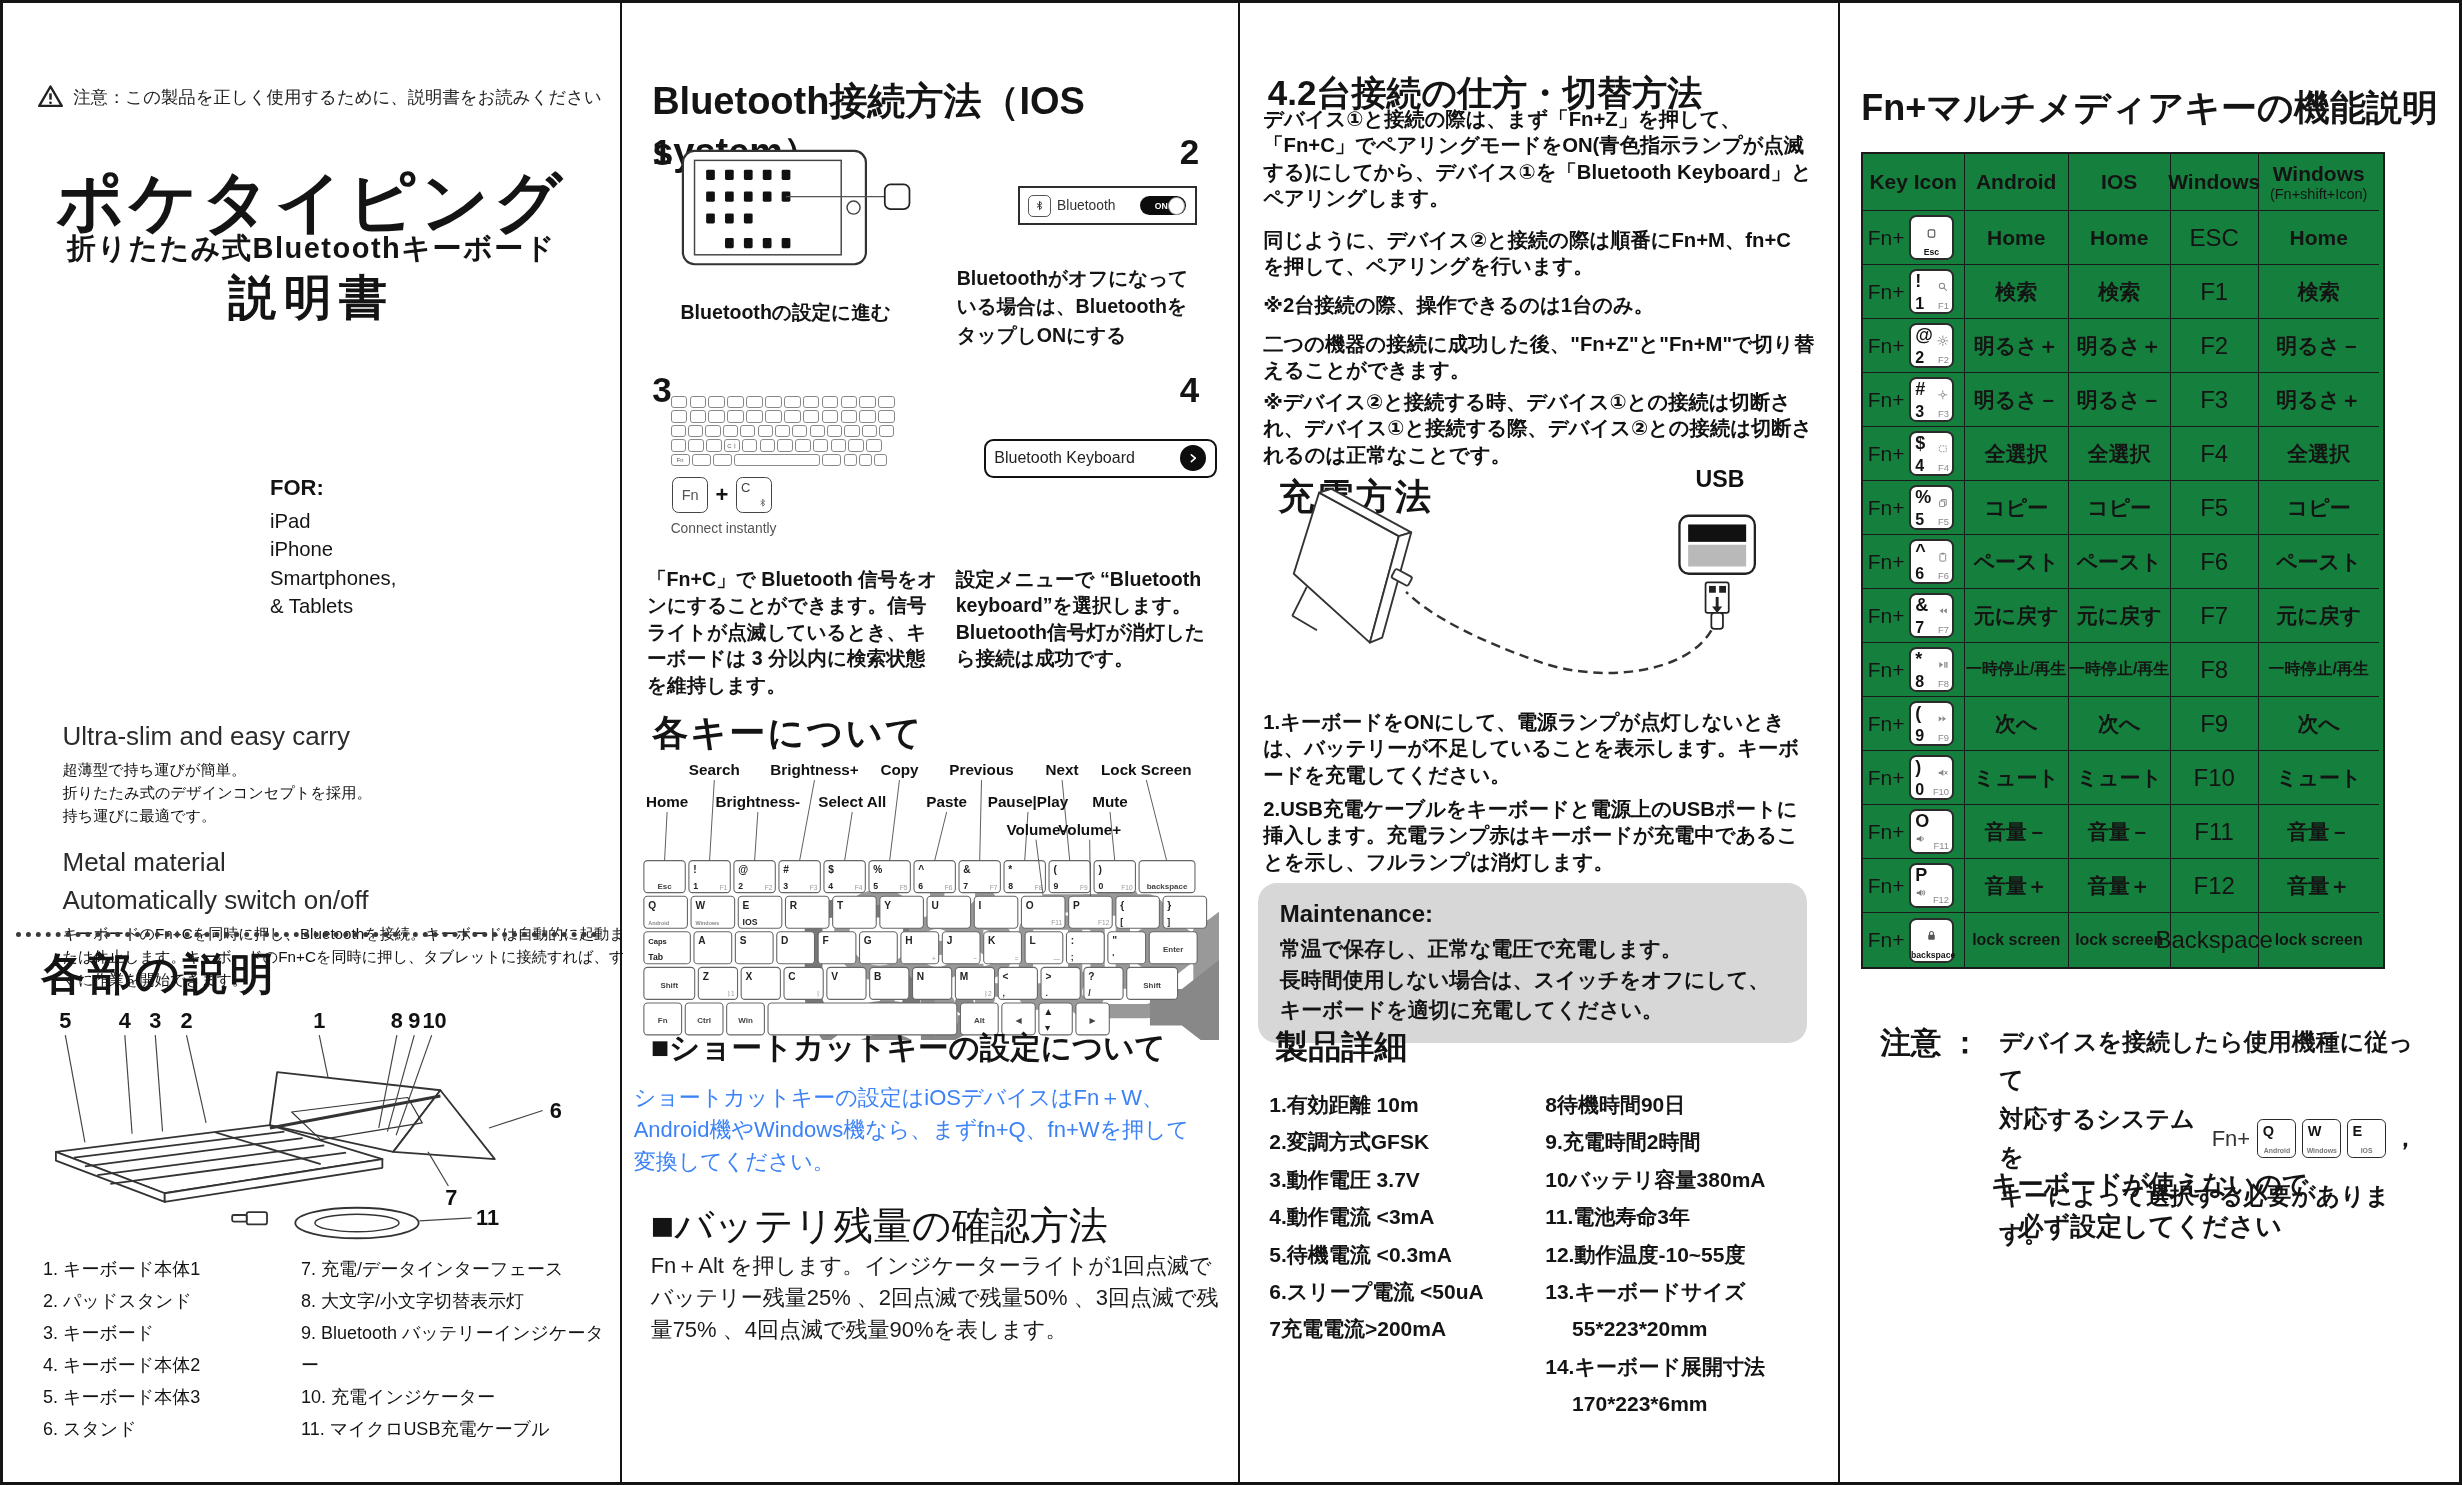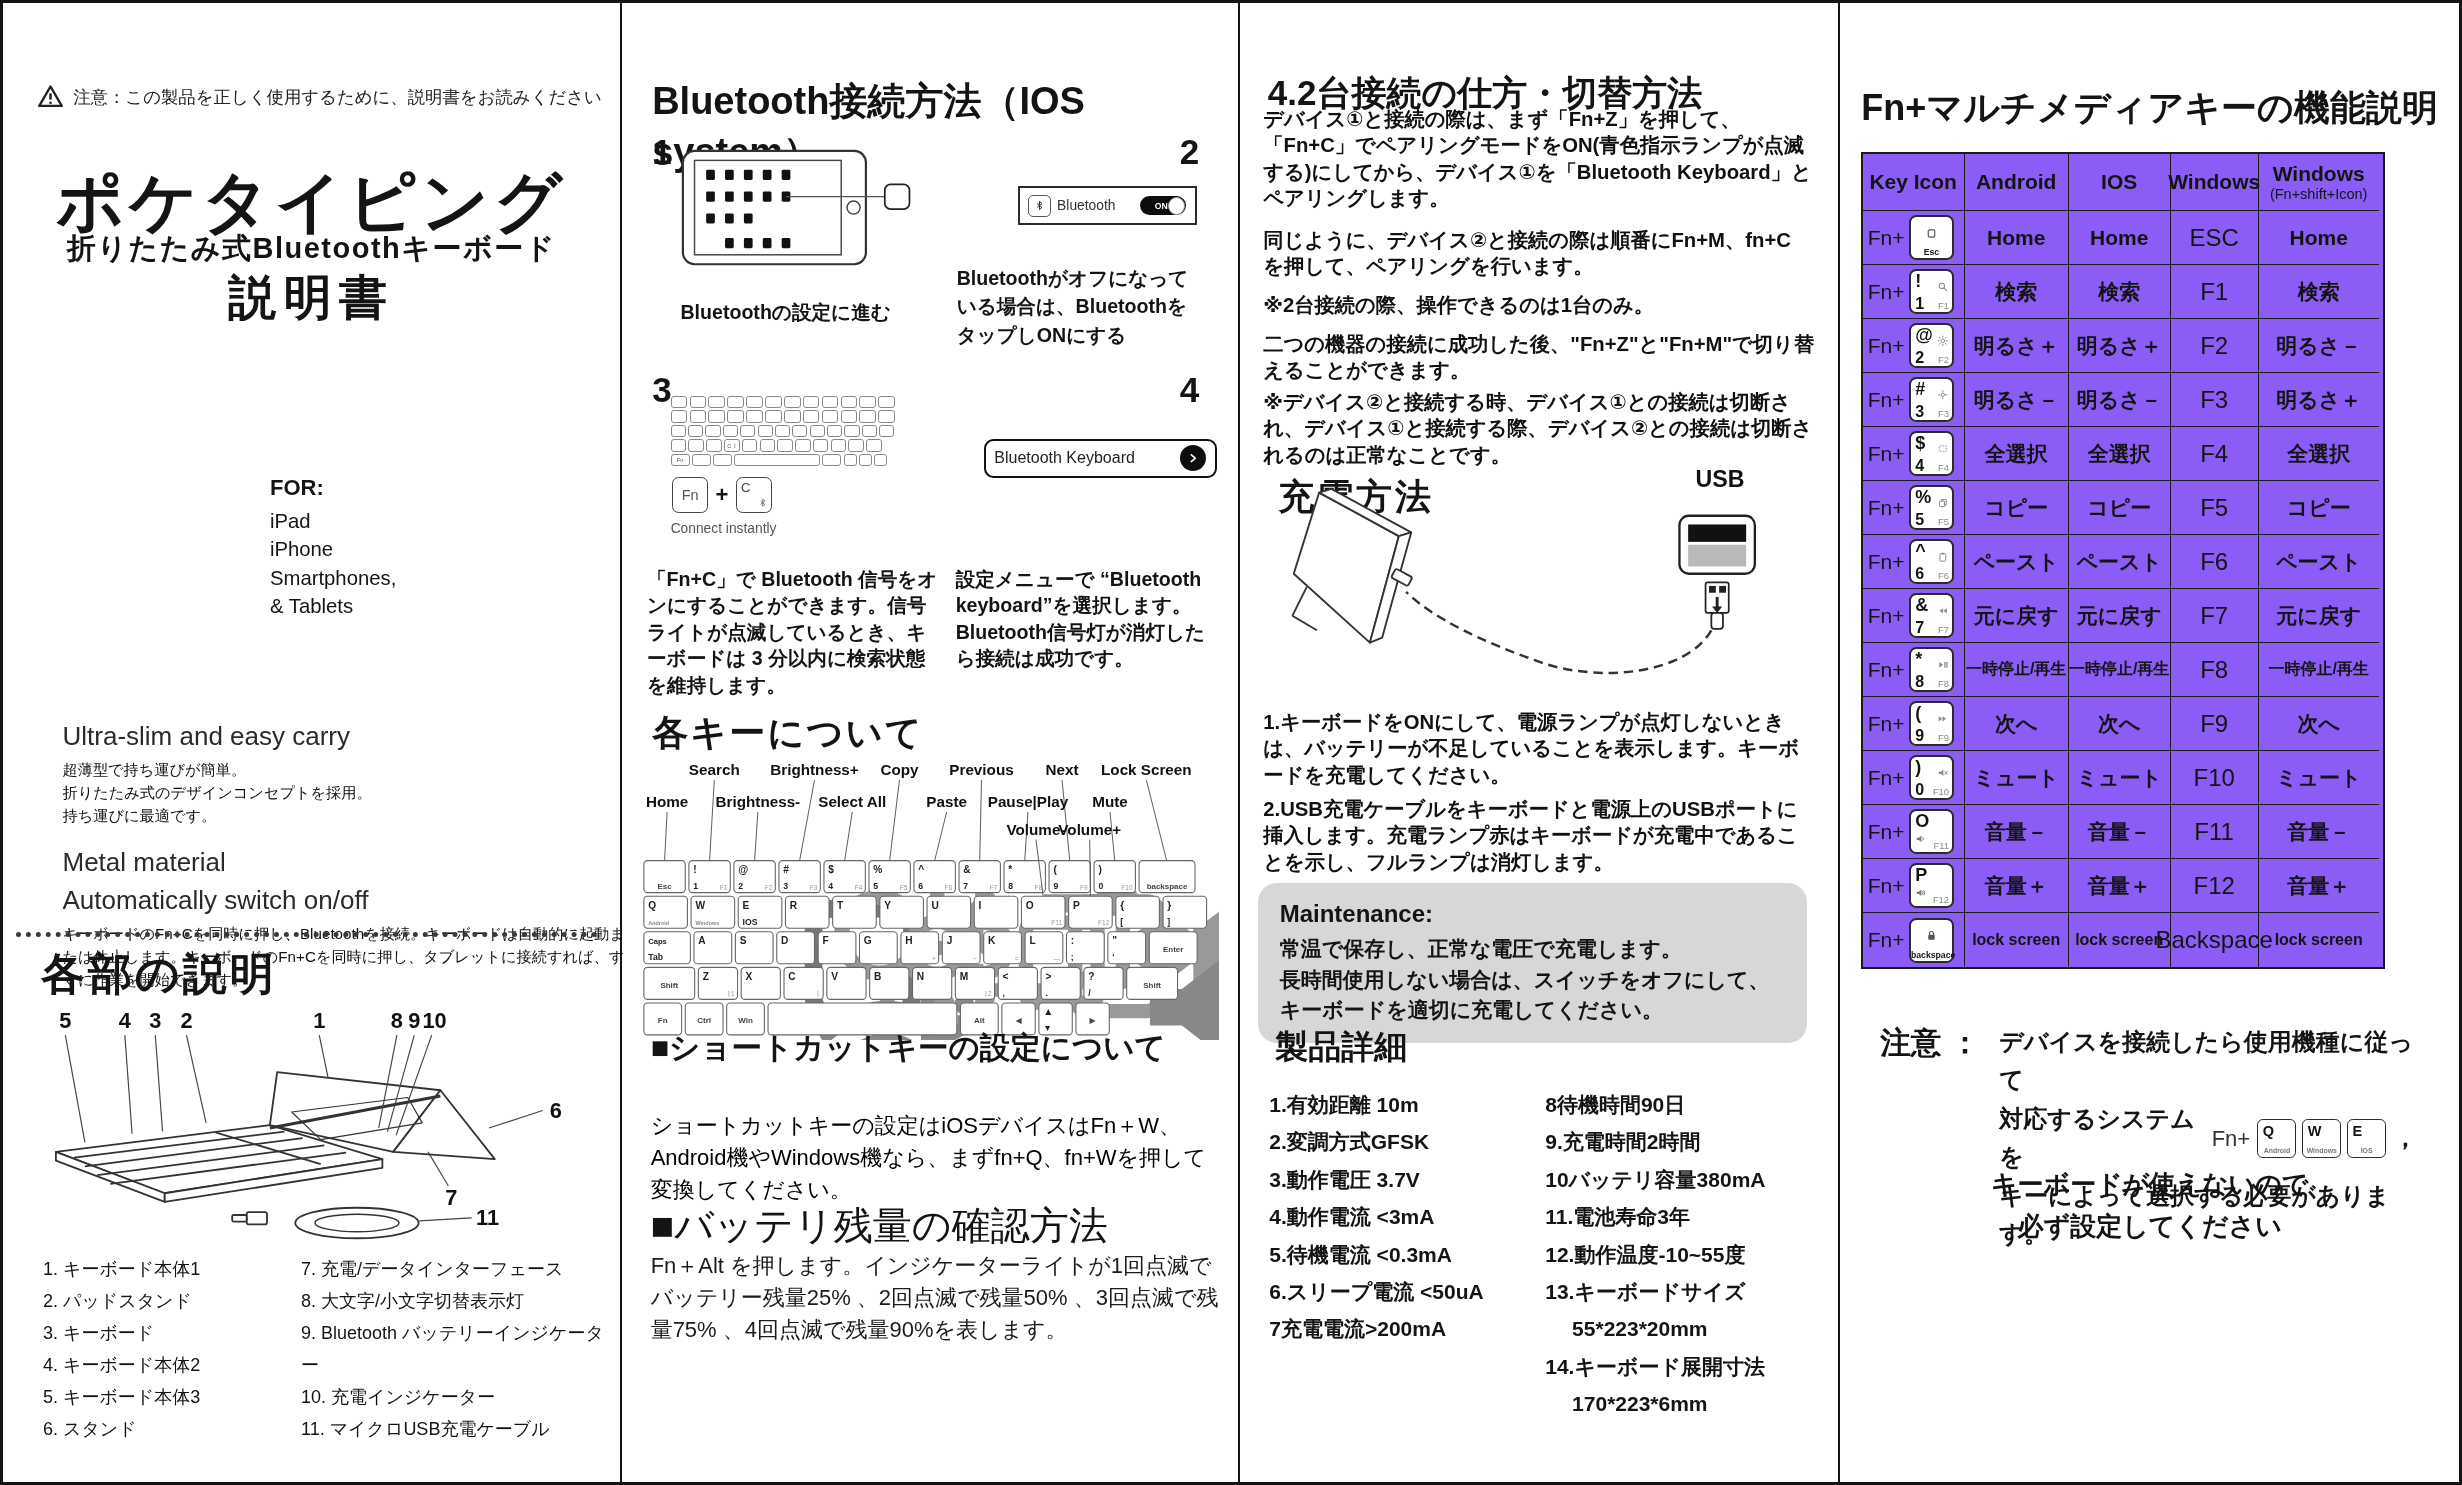--- a/index.html
+++ b/index.html
@@ -74,42 +74,42 @@
   .bk-pill{top:436px;left:362px;width:212px;border:2.2px solid #111;border-radius:9.4px;padding:4.4px 8.7px;
      display:flex;align-items:center;background:#fff;}
   .bk-pill-label{font-size:16px;font-weight:400;color:#222;}
   .bk-pill-btn{margin-left:auto;width:26px;height:26px;border-radius:50%;background:#0d0d0d;display:grid;place-items:center;color:#fff;}
   .bk-pill-btn svg{width:12.3px;height:12.3px;}
   .p2-t3{top:563px;left:25.4px;width:294px;font-size:19.6px;font-weight:800;line-height:1.35;}
   .p2-t4{top:563px;left:334px;width:261px;font-size:19.6px;font-weight:800;line-height:1.35;}
   .p2-keys-h{top:706px;left:30.5px;font-size:36px;font-weight:800;letter-spacing:2.2px;}
   .p2-kb{top:756px;left:16px;}
   .p2-short-h{top:1025px;left:29px;font-size:30.5px;font-weight:800;}
-  .p2-short-t{top:1079px;left:29px;width:563px;font-size:22px;line-height:1.45;color:#000000;margin-top:28px;}
+  .p2-short-t{top:1079px;left:12px;width:563px;font-size:22px;line-height:1.45;color:#3b82f6;}
   .p2-batt-h{top:1196px;left:29px;font-size:39px;font-weight:400;}
   .p2-batt-t{top:1247px;left:29px;width:570px;font-size:22px;line-height:1.45;color:#1b1b1b;}
 
   
   .p3-h{top:67px;left:27.6px;font-size:35px;font-weight:800;}
   .p3-p{left:23px;width:552px;font-size:20.3px;font-weight:700;line-height:1.3;color:#111;}
   .p3-p1{top:103px;}.p3-p2{top:224px;}.p3-p3{top:289px;}.p3-p4{top:328px;}.p3-p5{top:386px;}
   .p3-charge-h{top:470px;left:38px;font-size:36px;font-weight:800;letter-spacing:2.9px;}
   .p3-svg{top:462px;left:10.2px;}
   .p3-cp1{top:706px;}.p3-cp2{top:793px;}
   .p3-maint{top:880px;left:17.4px;width:549px;background:#d7d7d7;border-radius:19px;padding:17.4px 22px;box-sizing:border-box;}
   .p3-maint .mh{font-size:24px;font-weight:800;margin-bottom:5.8px;}
   .p3-maint .mb{font-size:21px;font-weight:600;line-height:1.45;}
   .p3-specs-h{top:1022px;left:35px;font-size:33px;font-weight:800;}
   .p3-specs{top:1083px;left:29px;display:flex;gap:22px;font-size:21px;font-weight:600;line-height:1.78;}
   .p3-specs div{white-space:pre-wrap;}
   .p3-specs .sl{width:254px;}.p3-specs .sr{width:276px;}
 
   
   .p4-title{top:81px;font-size:36px;font-weight:800;}
-  .p4-table{top:149px;left:20.3px;width:520px;border:2.2px solid #1a1a1a;background:#8b5cf6;}
+  .p4-table{top:149px;left:20.3px;width:520px;border:2.2px solid #1a1a1a;background:#15803d;}
   .p4-tr{display:grid;grid-template-columns:102px 104px 102px 88px 120px;}
   .p4-th,.p4-td{border-right:1.8px solid #1a1a1a;border-bottom:1.8px solid #1a1a1a;display:flex;
       flex-direction:column;align-items:center;justify-content:center;text-align:center;box-sizing:border-box;}
   .p4-tr>*:last-child{border-right:none;}
   .p4-tr:last-child>*{border-bottom:none;}
   .p4-th{height:57px;font-size:21px;font-weight:600;}
   .p4-th .sub{font-size:14.5px;font-weight:500;}
   .p4-td{height:54px;font-size:21px;font-weight:700;}
   .p4-td.long{font-size:16px;}
   .p4-td.wcol{font-size:24px;font-weight:500;}

